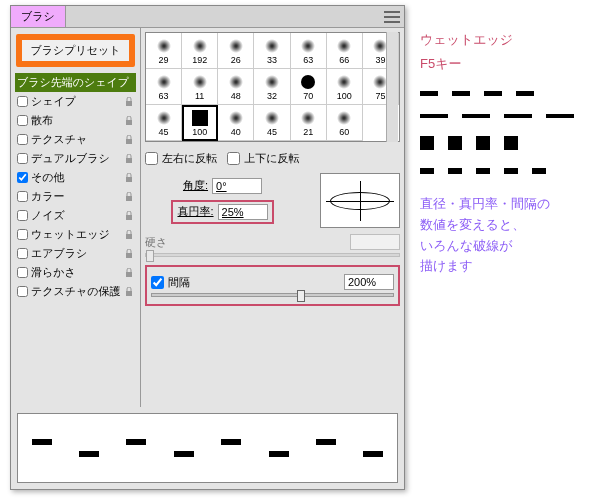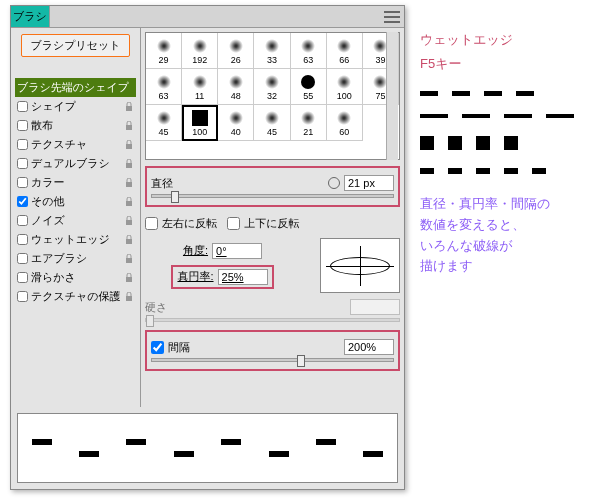--- a/index.html
+++ b/index.html
@@ -1,31 +1,31 @@
 <!DOCTYPE html>
 <html><head>
 <meta charset="utf-8">
 <style>
 * { box-sizing: border-box; margin: 0; padding: 0; }
 body { font-family: "MS PGothic", sans-serif; font-size: 11px; background: #fff; width: 600px; height: 500px; position: relative; }
 .panel { position: absolute; left: 10px; top: 5px; width: 395px; height: 485px; background: #e4e4e4; border: 1px solid #888; box-shadow: 2px 2px 5px rgba(0,0,0,0.3); }
 .tab-bar { height: 22px; background: #d4d4d4; display: flex; align-items: center; border-bottom: 1px solid #999; }
-.tab { padding: 3px 2px; background: #14b8a6; border-right: 1px solid #999; font-size: 11px; }
+.tab { padding: 3px 10px; background: #f0abfc; border-right: 1px solid #999; font-size: 11px; }
 .menu-icon { margin-left: auto; margin-right: 4px; width: 16px; height: 12px; cursor: pointer; display: flex; flex-direction: column; justify-content: space-between; }
 .menu-icon span { height: 2px; background: #666; }
 .body { display: flex; height: calc(100% - 22px); flex-direction: column; }
 .upper { display: flex; flex: 1; }
 .sidebar { width: 130px; border-right: 1px solid #999; padding: 4px; }
-.preset-btn { display: block; margin: 2px auto 21px; padding: 3px 8px; background: #f0f0f0; border: 1px solid #f97316; border-radius: 2px; font-size: 11px; }
+.preset-btn { display: block; margin: 2px auto 6px; padding: 3px 8px; background: #f0f0f0; border: 6px solid #f97316; border-radius: 2px; font-size: 11px; }
 .side-item { display: flex; align-items: center; padding: 2px 2px; font-size: 11px; position: relative; }
 .side-item.selected { background: #4d7c0f; color: #fff; }
 .side-item input[type=checkbox] { margin-right: 3px; width: 11px; height: 11px; }
 .lock-icon { margin-left: auto; width: 10px; height: 10px; opacity: 0.6; }
 .main { flex: 1; padding: 4px; position: relative; }
-.brush-grid { border: 1px solid #888; background: #fff; height: 128px; overflow: hidden; display: grid; grid-template-columns: repeat(7, 1fr); grid-auto-rows: 36px; font-size: 9px; text-align: left; }
+.brush-grid { border: 1px solid #888; background: #fff; height: 110px; overflow: hidden; display: grid; grid-template-columns: repeat(7, 1fr); grid-auto-rows: 36px; font-size: 9px; text-align: left; }
 .brush-cell { border-right: 1px solid #ccc; border-bottom: 1px solid #ccc; display: flex; flex-direction: column; align-items: center; justify-content: center; }
 .brush-cell.sel { outline: 2px solid #000; outline-offset: -2px; }
 .brush-sample { width: 18px; height: 18px; display: flex; align-items: center; justify-content: center; }
 .hl-box { border: 2px solid #c94b6a; margin-top: 6px; padding: 4px; }
 .row { display: flex; align-items: center; gap: 4px; margin: 3px 0; }
 .slider-track { flex: 1; height: 4px; background: #ccc; border: 1px solid #999; position: relative; }
 .slider-thumb { position: absolute; top: -4px; width: 8px; height: 12px; background: #eee; border: 1px solid #666; }
 .num-field { width: 50px; background: #fff; border: 1px solid #999; padding: 1px 3px; font-size: 11px; text-align: left; }
 .reset-icon { width: 12px; height: 12px; border: 1px solid #666; border-radius: 50%; position: relative; }
 .label { font-size: 11px; }
@@ -99,30 +99,30 @@
             </div>
             <div class="side-item">
               <input type="checkbox" style="">
               <span>デュアルブラシ</span>
               <span class="lock-icon"><svg viewBox="0 0 10 10">
                   <rect x="2" y="4" width="6" height="5" fill="#666"></rect>
                   <path d="M3 4 V2 a2 2 0 0 1 4 0 V4" fill="none" stroke="#666"></path>
                 </svg></span>
             </div>
             <div class="side-item">
-              <input type="checkbox" style="">
-              <span>カラー</span>
-              <span class="lock-icon"><svg viewBox="0 0 10 10">
-                  <rect x="2" y="4" width="6" height="5" fill="#666"></rect>
-                  <path d="M3 4 V2 a2 2 0 0 1 4 0 V4" fill="none" stroke="#666"></path>
-                </svg></span>
-            </div>
-            <div class="side-item">
               <input type="checkbox" checked="" style="">
               <span>その他</span>
+              <span class="lock-icon"><svg viewBox="0 0 10 10">
+                  <rect x="2" y="4" width="6" height="5" fill="#666"></rect>
+                  <path d="M3 4 V2 a2 2 0 0 1 4 0 V4" fill="none" stroke="#666"></path>
+                </svg></span>
+            </div>
+            <div class="side-item">
+              <input type="checkbox" style="">
+              <span>カラー</span>
               <span class="lock-icon"><svg viewBox="0 0 10 10">
                   <rect x="2" y="4" width="6" height="5" fill="#666"></rect>
                   <path d="M3 4 V2 a2 2 0 0 1 4 0 V4" fill="none" stroke="#666"></path>
                 </svg></span>
             </div>
             <div class="side-item">
               <input type="checkbox" style="">
               <span>ノイズ</span>
               <span class="lock-icon"><svg viewBox="0 0 10 10">
                   <rect x="2" y="4" width="6" height="5" fill="#666"></rect>
@@ -229,21 +229,21 @@
               <div class="brush-cell">
                 <div class="brush-sample">
                   <div style="width:14px;height:14px;background:radial-gradient(circle,#333 10%,transparent 70%)"></div>
                 </div>
                 <div>32</div>
               </div>
               <div class="brush-cell">
                 <div class="brush-sample">
                   <div style="width:14px;height:14px;background:#000;border-radius:50%"></div>
                 </div>
-                <div>55</div>
+                <div>70</div>
               </div>
               <div class="brush-cell">
                 <div class="brush-sample">
                   <div style="width:14px;height:14px;background:radial-gradient(circle,#333 10%,transparent 70%)"></div>
                 </div>
                 <div>100</div>
               </div>
               <div class="brush-cell">
                 <div class="brush-sample">
                   <div style="width:14px;height:14px;background:radial-gradient(circle,#333 10%,transparent 70%)"></div>
@@ -283,33 +283,20 @@
               <div class="brush-cell">
                 <div class="brush-sample">
                   <div style="width:14px;height:14px;background:radial-gradient(circle,#333 10%,transparent 70%)"></div>
                 </div>
                 <div>60</div>
               </div>
             </div>
           <div class="scroll-hint"></div>
         </div>
 
-        <div class="hl-box">
-          <div class="row">
-            <span class="label">直径</span>
-            <span style="flex:1"></span>
-            <span class="reset-icon"></span>
-            <input class="num-field" value="21 px" style="">
-          </div>
-          <div class="row">
-            <div class="slider-track">
-                <div class="slider-thumb" style="left:8%"></div>
-              </div>
-          </div>
-        </div>
 
         <div class="flip-row">
           <label class="row">
               <input type="checkbox" style=""> 
               <span>左右に反転</span>
             </label>
           <label class="row">
               <input type="checkbox" style=""> 
               <span>上下に反転</span>
             </label>

